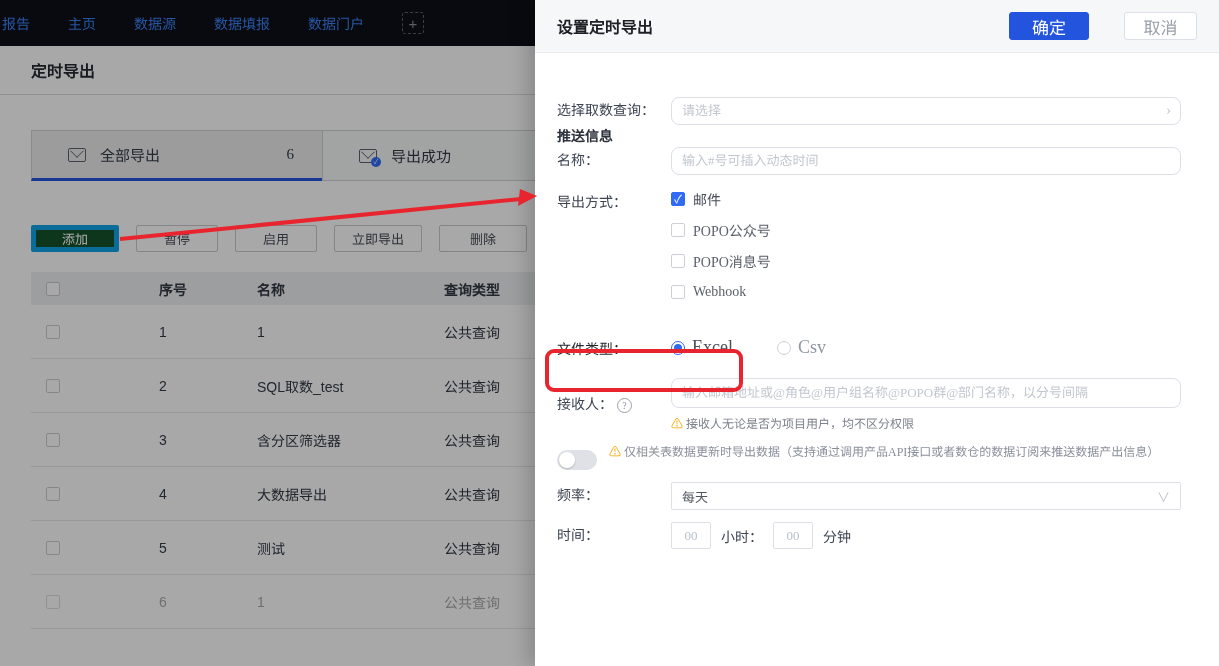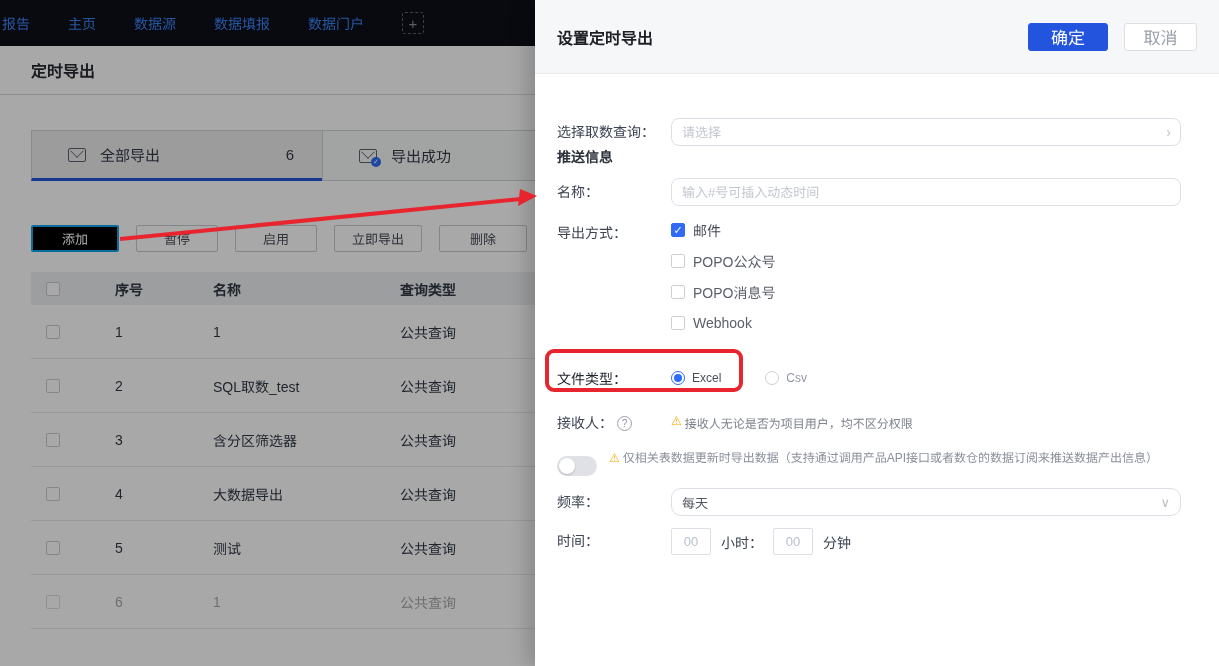--- a/index.html
+++ b/index.html
@@ -14,116 +14,116 @@
   .nav-item { color:#3b82f6; font-size:14px; margin-right:38px; cursor:pointer; white-space:nowrap; }
   .nav-plus { width:22px; height:22px; border:1px dashed #5a6070; border-radius:3px; color:#8a909c;
               display:flex; align-items:center; justify-content:center; font-size:15px; line-height:1; }
 
   .titlebar { position:absolute; top:46px; left:0; width:100%; height:49px; background:#fff;
               border-bottom:1px solid #dcdcdc; display:flex; align-items:center; padding-left:31px; }
   .titlebar .t { font-size:16px; font-weight:700; color:#262a33; }
 
   .tabs { position:absolute; left:31px; top:130px; display:flex; }
   .tab { width:291px; height:51px; border:1px solid #cfd2d6; border-right-width:0; background:#f6f7f8;
-         display:flex; align-items:center; padding:0 28px 0 36px; cursor:pointer; }
+         display:flex; align-items:center; padding:0 28px 0 36px; cursor:pointer;font-family:Liberation Serif, serif; }
   .tab:last-child { border-right-width:1px; }
   .tab.active { background:#ededee; border-bottom:3px solid #2254de; }
   .tab .lbl { font-size:15px; color:#333a45; margin-left:14px; }
   .tab .cnt { margin-left:auto; font-size:15px; color:#333a45; }
   .env { width:18px; height:14px; border:1.5px solid #5c6370; border-radius:2px; position:relative; flex:none; }
   .env::after { content:""; position:absolute; left:1px; top:0px; width:11px; height:11px;
                 border-right:1.5px solid #5c6370; border-bottom:1.5px solid #5c6370;
                 transform:rotate(45deg) scale(.8); transform-origin:center; top:-4px; left:2px; }
   .env .badge { position:absolute; right:-5px; bottom:-5px; width:10px; height:10px; border-radius:50%;
                 background:#2f6bf7; color:#fff; font-size:7px; line-height:10px; text-align:center; }
 
   .toolbar { position:absolute; left:31px; top:225px; display:flex; gap:17px; }
   .btn { height:27px; font-size:13px; display:flex; align-items:center; justify-content:center;
          border-radius:2px; cursor:pointer; }
-  .btn.primary { width:88px; background:#000000; color:#fff; border:2px solid #0ea5e9; }
+  .btn.primary { width:88px; background:#14532d; color:#fff; border:5px solid #0ea5e9; }
   .btn.plain { width:82px; background:#fff; color:#4a4f58; border:1px solid #c8cacd; }
   .btn.w88 { width:88px; }
 
   .table { position:absolute; left:31px; top:272px; right:0; font-size:14px; color:#333a45; }
   .trow { display:flex; align-items:center; height:54px; border-bottom:1px solid #e8e8e8; cursor:pointer; }
   .thead { height:33px; background:#eef0f1; font-weight:700; border-bottom:0; cursor:default; }
   .col-check { width:84px; padding-left:15px; flex:none; display:flex; align-items:center; }
-  .col-seq { width:98px; flex:none; }
+  .col-seq { width:98px; flex:none;margin-left:44px; }
   .col-name { width:187px; flex:none; }
   .col-type { flex:1; }
   .cb { width:14px; height:14px; border:1px solid #c9ccd2; border-radius:2px; background:#fff; cursor:pointer; }
   .trow.disabled { color:#a9a9a9; }
   .trow.disabled .cb { border-color:#dadde1; }
 
   
   .overlay { position:absolute; inset:0; background:rgba(0,0,0,0.34); z-index:5; }
 
   
   .drawer { position:absolute; top:0; left:535px; width:684px; height:666px; background:#fff; z-index:10;
             box-shadow:-8px 0 18px rgba(0,0,0,.18); }
-  .dheader { height:74px; background:#f6f7f9; border-bottom:1px solid #e9ebee;
-             display:flex; align-items:center; padding:8px 22px; }
+  .dheader { height:53px; background:#f6f7f9; border-bottom:1px solid #e9ebee;
+             display:flex; align-items:center; padding:8px 22px;gap:19px; }
   .dheader .dt { font-size:16px; font-weight:700; color:#1c1f24; flex:1; }
   .dbtn { height:28px; font-size:17px; border-radius:3px; display:flex; align-items:center;
           justify-content:center; cursor:pointer; }
   .dbtn.ok { width:80px; background:#2254de; color:#fff; border:1px solid #2254de; margin-right:16px; }
   .dbtn.cancel { width:73px; background:#fff; color:#9ba1ab; border:1px solid #dcdfe6; }
 
-  .dbody { padding:8px 38px 0 22px; }
+  .dbody { padding:8px 38px 0 22px;font-family:Liberation Serif, serif; }
   .frow { display:flex; }
   .flabel { width:114px; flex:none; font-size:14px; color:#3d4452; }
   .fctrl { flex:1; min-width:0; }
   .sect { font-size:14px; font-weight:700; color:#2c313b; }
 
   .tinput { width:100%; height:28px; border:1px solid #dcdfe6; border-radius:8px; font-size:13px;
             color:#333; padding:0 10px; outline:none; font-family:inherit; background:#fff; }
   .tinput::placeholder { color:#c2c7cf; }
   .selwrap { position:relative; }
   .selwrap .chev { position:absolute; right:10px; top:50%; transform:translateY(-50%);
                    color:#c0c4cc; font-size:14px; pointer-events:none; }
 
   .r-query { margin-top:36px; } .r-query .flabel { line-height:28px; }
   .s-push { }
-  .r-name { margin-top:12px; } .r-name .flabel { line-height:28px; }
+  .r-name { margin-top:2px; } .r-name .flabel { line-height:28px; }
   .r-method { margin-top:16px; }
   .ckitem { display:flex; align-items:center; height:15px; margin-bottom:16px; cursor:pointer; }
   .ckbox { width:14px; height:14px; border:1px solid #ccd0d6; border-radius:2px; background:#fff;
            margin-right:8px; flex:none; font-size:11px; line-height:13px; text-align:center; color:transparent; }
   .ckbox.checked { background:#2f6bf7; border-color:#2f6bf7; color:#fff; }
   .cklbl { font-size:14px; color:#5b606b; }
   .ckitem.first .cklbl { color:#454a55; }
 
   .r-ftype { margin-top:22px; align-items:center; } .r-ftype .flabel{ color:#22262e; }
   .radios { display:flex; align-items:center; gap:44px; }
   .raitem { display:flex; align-items:center; cursor:pointer; }
   .radot { width:14px; height:14px; border-radius:50%; border:1px solid #ccd0d6; margin-right:7px;
            position:relative; flex:none; background:#fff; }
   .radot.sel { border-color:#2f6bf7; }
   .radot.sel::after { content:""; position:absolute; inset:2px; border-radius:50%; background:#2f6bf7; }
-  .ralbl { font-size:12px; color:#4a4f59; }
+  .ralbl { font-size:18px; color:#4a4f59; }
   .raitem.off .ralbl { color:#9298a2; }
 
   .r-recv { margin-top:20px; } .r-recv .flabel { line-height:30px; display:flex; align-items:center; }
   .r-recv .tinput { height:30px; }
   .qicon { width:15px; height:15px; border:1px solid #9aa0aa; border-radius:50%; color:#8b919b;
            font-size:10px; line-height:13px; text-align:center; margin-left:4px; cursor:pointer; flex:none; }
   .warnline { margin-top:6px; font-size:12px; color:#7d828c; display:flex; align-items:flex-start; }
   .warn-ico { color:#f7a600; margin-right:3px; font-size:12px; flex:none; }
 
   .s-time { margin-top:31px; }
   .r-dep { margin-top:13px; } .r-dep .flabel { line-height:30px; }
   .depwrap { display:flex; align-items:flex-start; }
   .toggle { width:40px; height:20px; border-radius:10px; background:#dfe1e6; position:relative;
             margin-top:5px; flex:none; cursor:pointer; }
   .toggle .knob { position:absolute; left:2px; top:2px; width:16px; height:16px; border-radius:50%;
                   background:#fff; box-shadow:0 1px 2px rgba(0,0,0,.2); }
   .depnote { margin-left:12px; font-size:12px; line-height:15px; color:#8b909b; display:flex; }
 
   .r-freq { margin-top:12px; } .r-freq .flabel { line-height:28px; }
-  .selbox { height:28px; border:1px solid #dcdfe6; border-radius:10px; display:flex; align-items:center;
+  .selbox { height:28px; border:1px solid #dcdfe6; border-radius:2px; display:flex; align-items:center;
             padding:0 10px; font-size:13px; color:#50555e; cursor:pointer; position:relative; }
   .selbox .chev2 { margin-left:auto; color:#b9bec7; font-size:13px; }
 
   .r-clock { margin-top:12px; align-items:center; } .r-clock .flabel { line-height:27px; }
   .clockwrap { display:flex; align-items:center; }
   .mini { width:40px; height:27px; border:1px solid #dcdfe6; border-radius:2px; text-align:center;
           font-size:13px; color:#333; outline:none; font-family:inherit; }
   .mini::placeholder { color:#b9c0cc; }
   .unit { font-size:14px; color:#3d4452; margin:0 10px; }
 
@@ -294,20 +294,21 @@
         </div>
       </div>
     </div>
 
     <div class="frow r-recv">
       <span class="flabel">
         <span>接收人：</span>
         <span class="qicon">?</span>
       </span>
       <div class="fctrl">
+        <input class="tinput" placeholder="输入邮箱地址或@角色@用户组名称@POPO群@部门名称，以分号间隔" style="">
         <div class="warnline">
           <span class="warn-ico">⚠</span>
           <span>接收人无论是否为项目用户，均不区分权限</span>
         </div>
       </div>
     </div>
 
 
     <div class="frow r-dep">
       <div class="fctrl depwrap">

